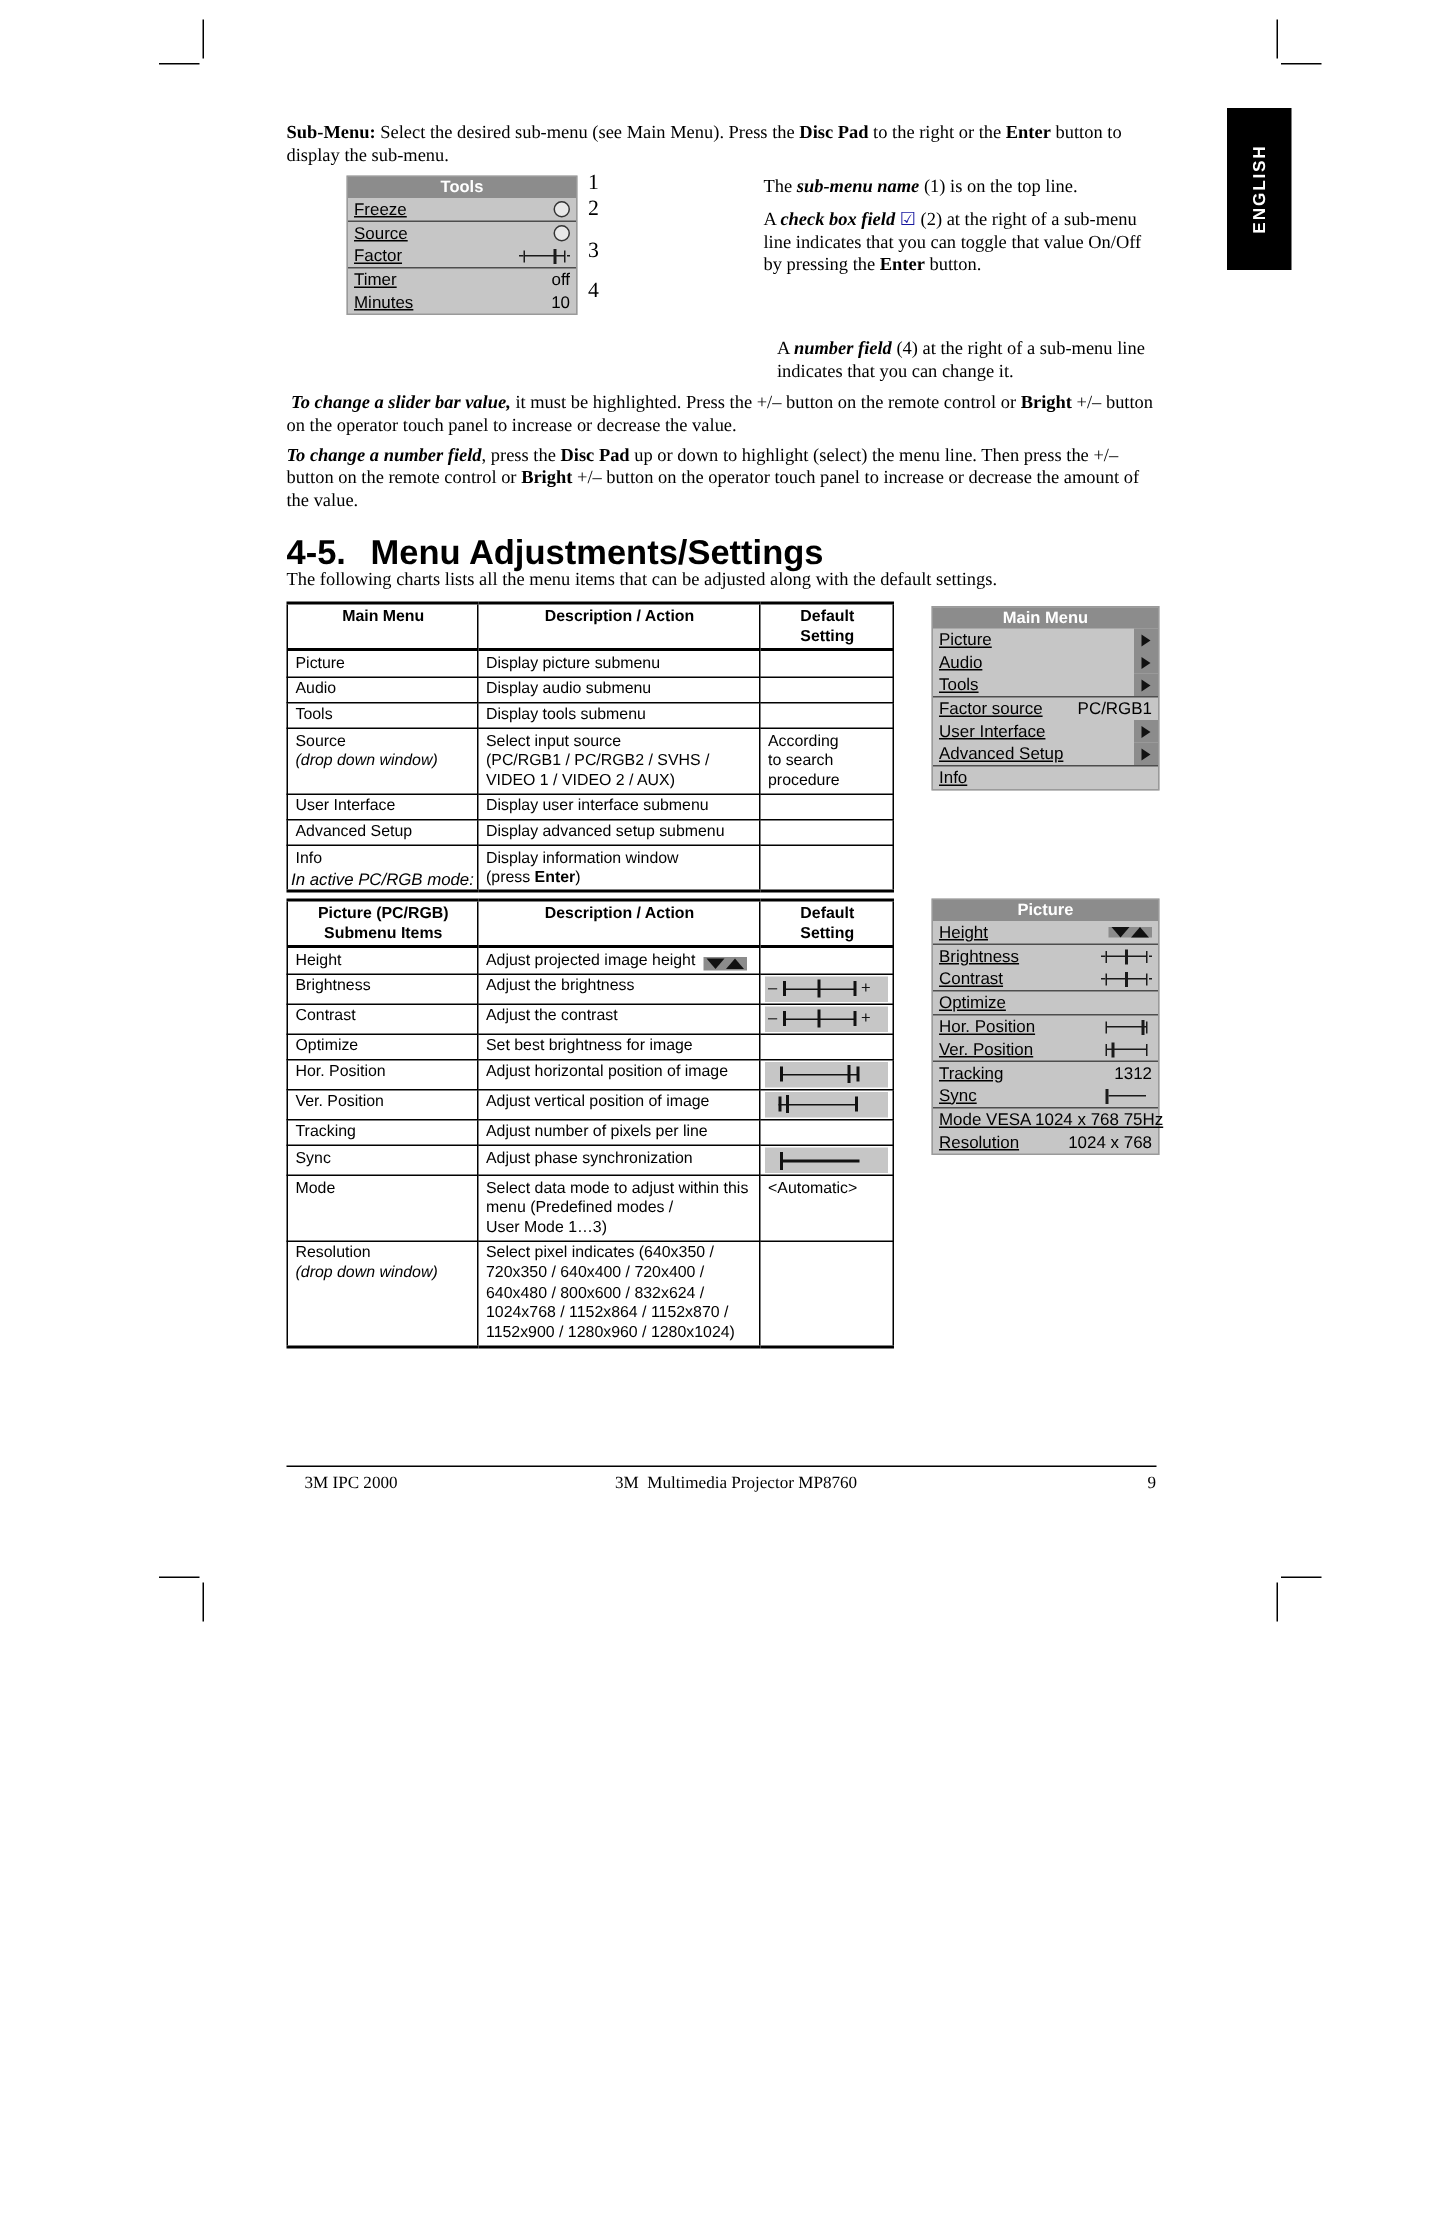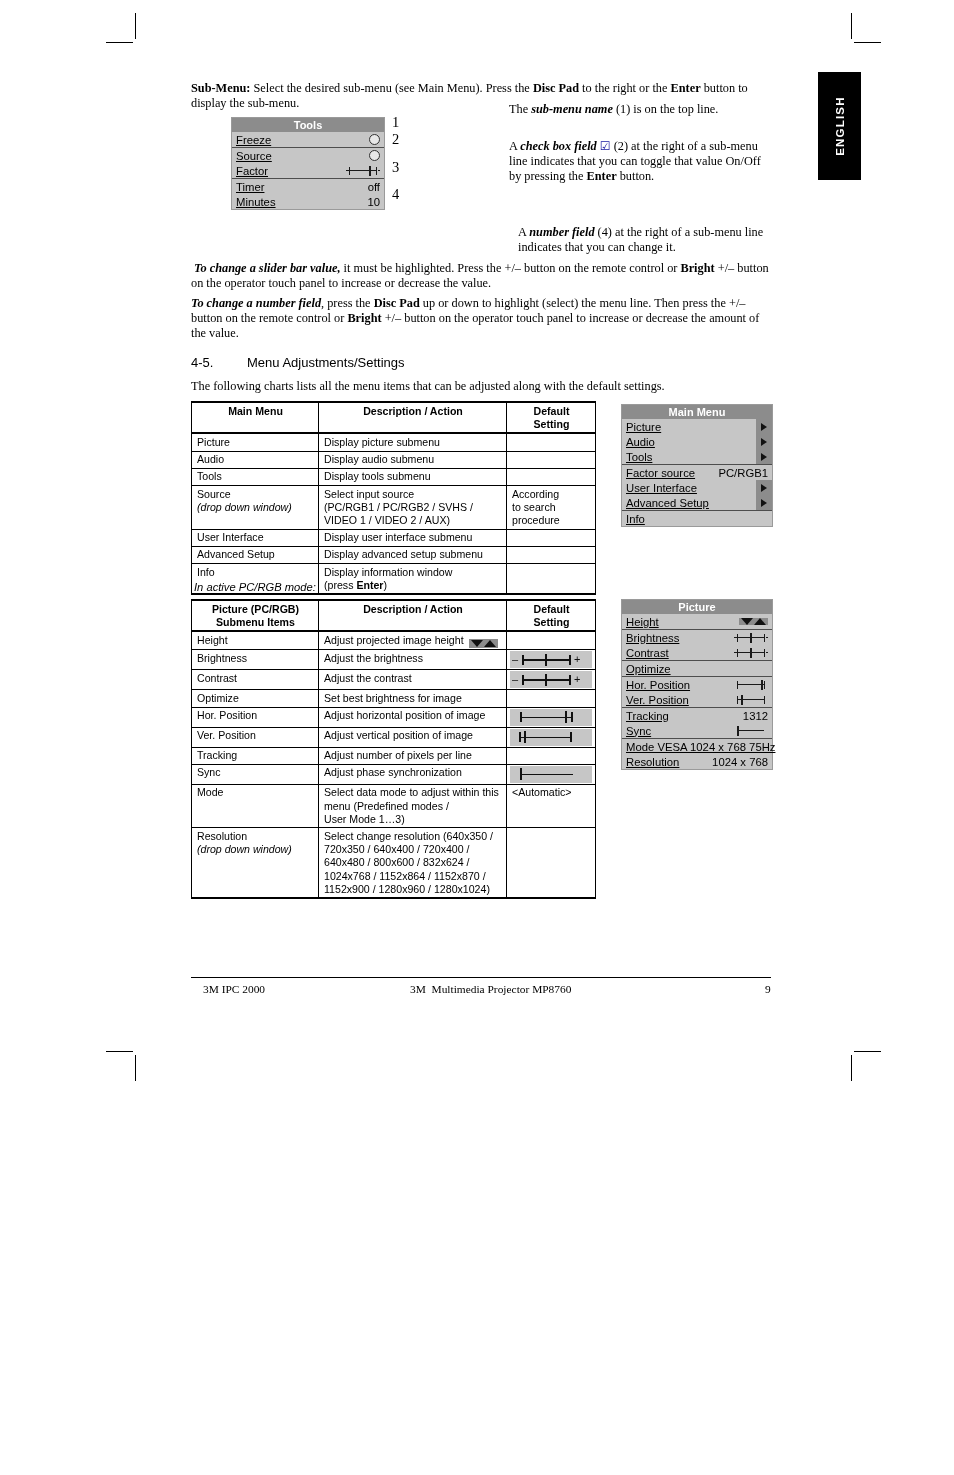--- a/index.html
+++ b/index.html
@@ -89,21 +89,21 @@
 
   
   .callout{
     position:absolute;font-family:"Liberation Serif", serif;
     font-size:14.5px;font-weight:normal;
   }
 
   
   #section-heading{
     position:absolute;left:191px;top:355px;
-    font-family:"Liberation Sans", sans-serif;font-weight:normal;font-size:13px;
+    font-family:"Liberation Sans", sans-serif;font-weight:bold;font-size:23px;
     white-space:nowrap;
   }
   #section-heading .num{display:inline-block;width:56px;}
 
   
   .dtable{
     position:absolute;
     border-collapse:collapse;
     font-family:"Liberation Sans", sans-serif;
     font-size:10.6px;
@@ -195,21 +195,21 @@
       <span class="lbl">Minutes</span>
       <span class="val">10</span>
     </div>
   </div>
 
   <div class="callout" style="left:392px;top:114px;">1</div>
   <div class="callout" style="left:392px;top:131px;">2</div>
   <div class="callout" style="left:392px;top:159px;">3</div>
   <div class="callout" style="left:392px;top:186px;">4</div>
 
-  <div class="body-text" style="left:509px;top:102px;width:265px;">
+  <div class="body-text" style="left:509px;top:117px;width:265px;">
     The <span class="bi">sub-menu name</span> (1) is on the top line.
   </div>
 
   <div class="body-text" style="left:509px;top:139px;width:265px;">
     A <span class="bi">check box field</span> <span style="color:#15159e;font-size:12px;">☑</span> (2) at the right of a sub-menu line indicates that you can toggle that value On/Off by pressing the <b>Enter</b> button.
   </div>
 
 
   <div class="body-text" style="left:518px;top:225px;width:265px;font-family:Liberation Serif, serif;">
     A <span class="bi">number field</span> (4) at the right of a sub-menu line indicates that you can change it.
@@ -459,21 +459,21 @@
       </td>
       <td>&lt;Automatic&gt;</td>
     </tr>
 
     <tr class="last-row">
       <td>
         <span>Resolution</span><br>
         <span class="ital">(drop down window)</span>
       </td>
       <td>
-        <span>Select change resolution (640x350 /</span><br>
+        <span>Select pixel indicates (640x350 /</span><br>
         <span>720x350 / 640x400 / 720x400 /</span><br>
         <span>640x480 / 800x600 / 832x624 /</span><br>
         <span>1024x768 / 1152x864 / 1152x870 /</span><br>
         <span>1152x900 / 1280x960 / 1280x1024)</span>
       </td>
       <td>&nbsp;</td>
     </tr>
   </tbody>
     </table>
 

